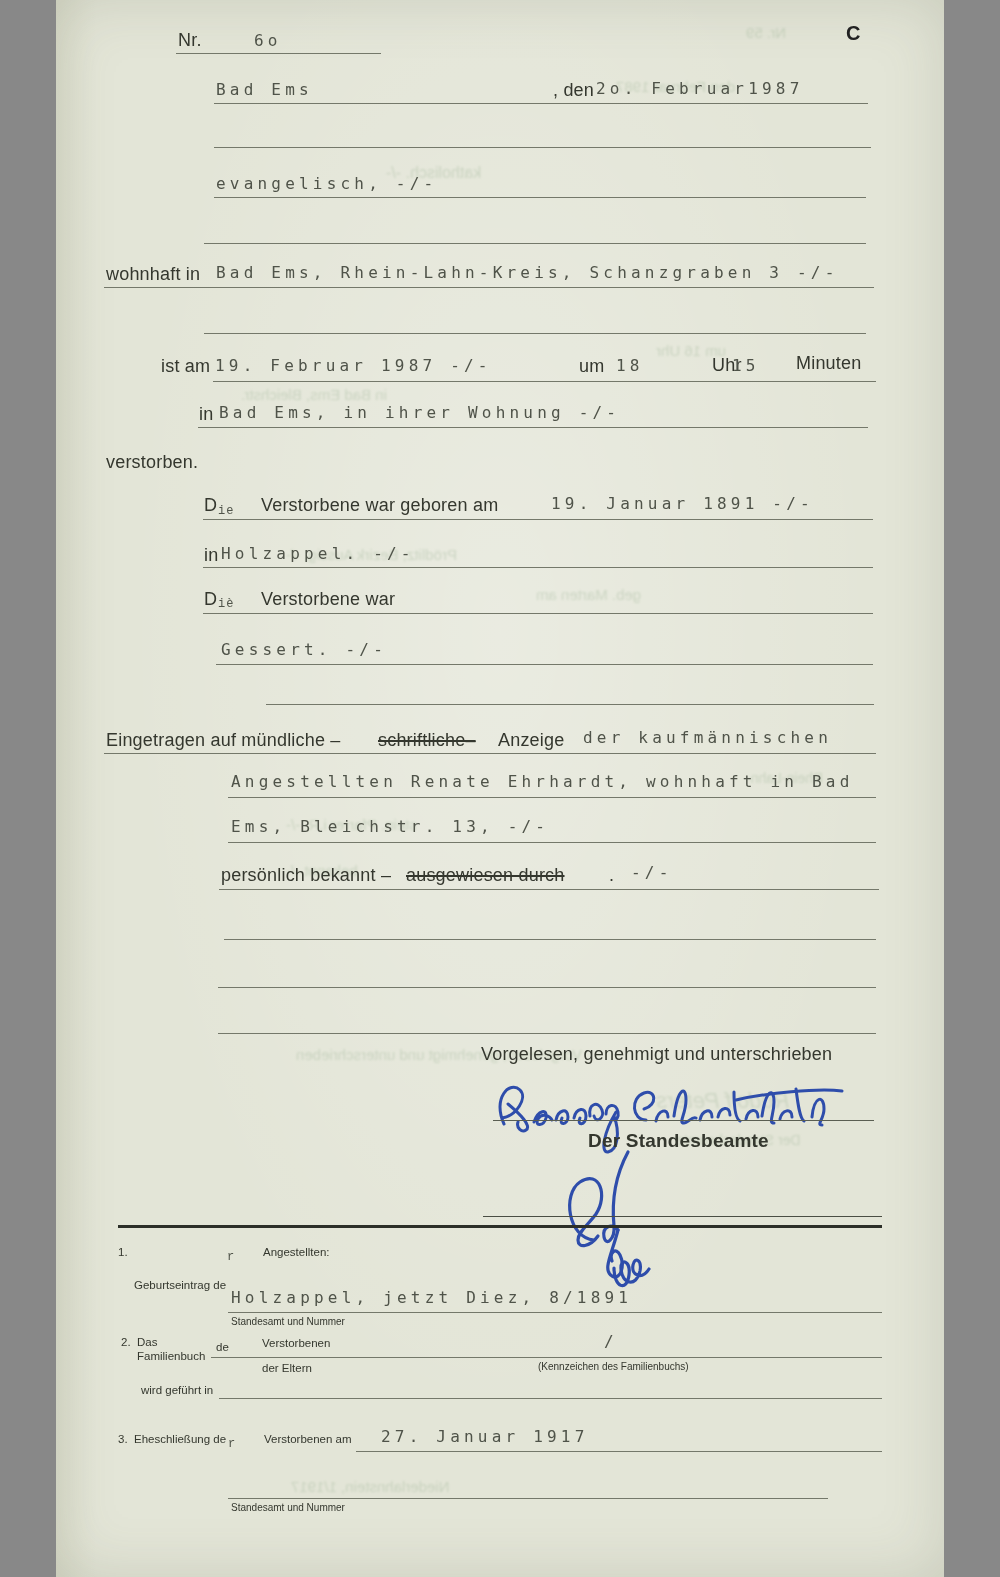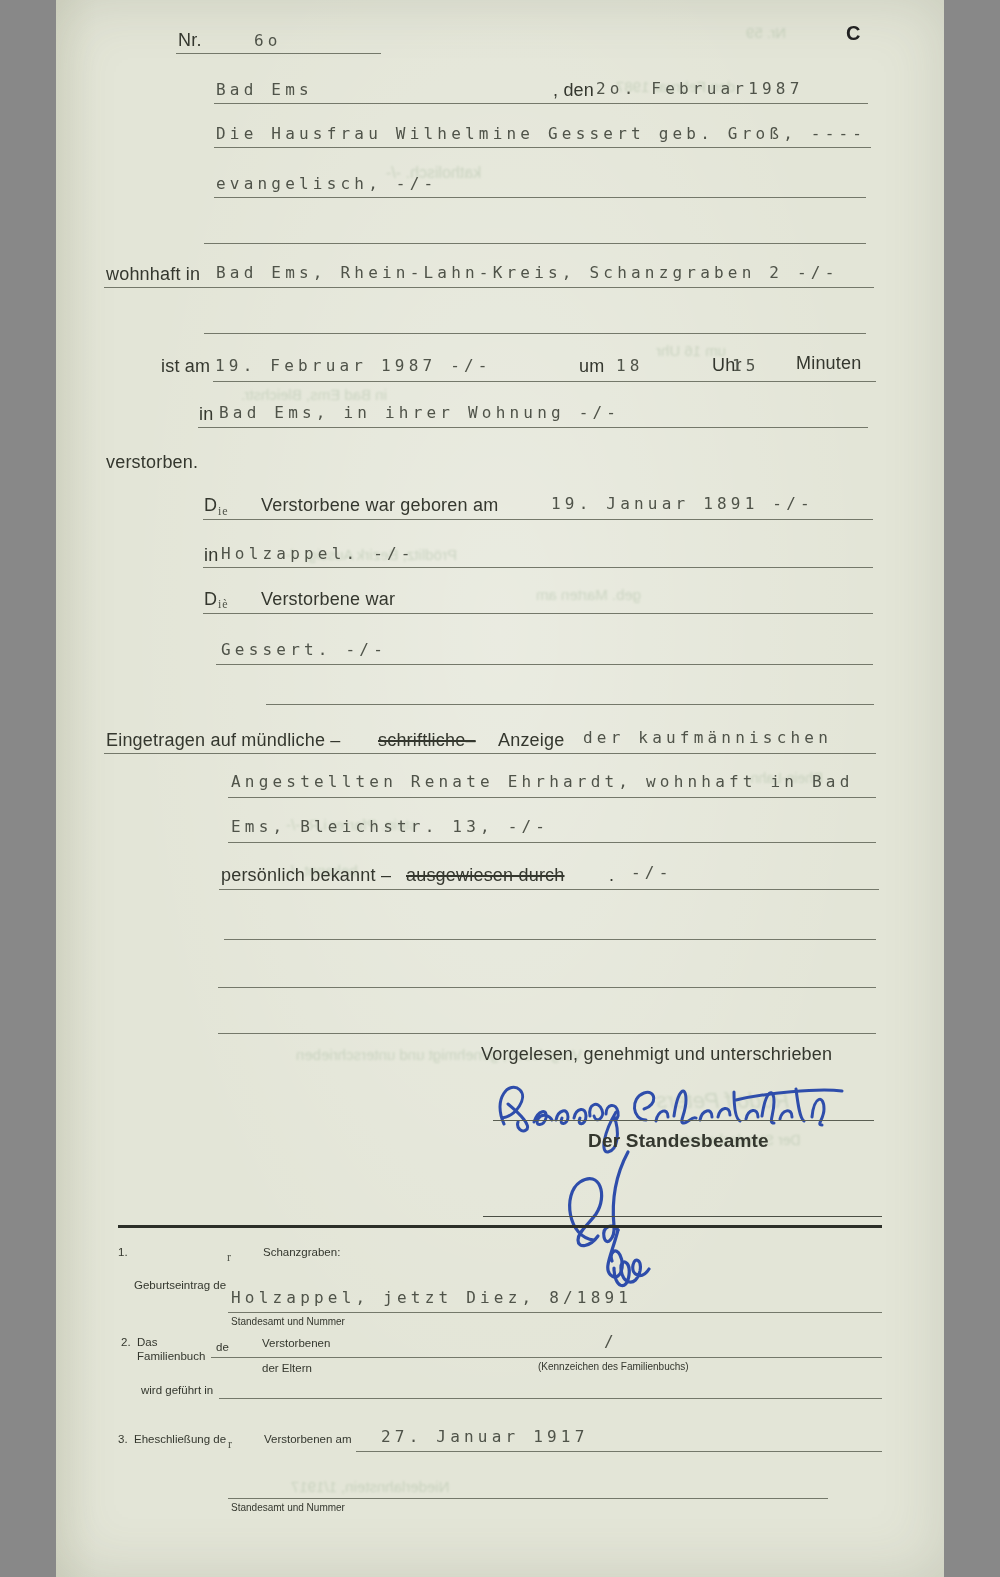--- a/index.html
+++ b/index.html
@@ -20,21 +20,21 @@
       var(--paper);
     overflow:hidden;
     font-family:"Liberation Sans", sans-serif;
     box-shadow:inset 0 0 60px rgba(90,95,70,.18);
   }
   .abs{position:absolute;white-space:nowrap;}
   .print{font-family:"Liberation Sans",sans-serif;font-size:18px;color:var(--print);letter-spacing:.2px;}
   .print-sm{font-family:"Liberation Sans",sans-serif;font-size:11.5px;color:var(--print);}
   .cap{font-family:"Liberation Sans",sans-serif;font-size:10px;color:var(--print);}
   .typed{font-family:"DejaVu Sans Mono",monospace;font-size:16px;color:var(--typed);letter-spacing:4.2px;}
-  .typed-sm{font-family:Liberation Serif, serif;font-size:12px;color:var(--typed);letter-spacing:1px;}
+  .typed-sm{font-family:Liberation Mono, monospace;font-size:12px;color:var(--typed);letter-spacing:1px;}
   .bold{font-weight:bold;}
   .rule{position:absolute;border-top:1.3px solid var(--rule);height:0;}
   .rule-dark{position:absolute;border-top:1.5px solid #4a4e44;height:0;}
   .rule-thick{position:absolute;border-top:3px solid #2c2f28;height:0;}
   .struck{text-decoration:line-through;text-decoration-thickness:1.6px;}
   .bleed{
     position:absolute;font-family:"Liberation Sans",sans-serif;color:var(--bleed);
     opacity:.38;filter:blur(1.1px);transform:scaleX(-1);white-space:nowrap;
   }
   .sig{position:absolute;}
@@ -63,29 +63,28 @@
   <div class="abs print" style="left:122px;top:30px">Nr.</div>
   <div class="abs typed" style="left:198px;top:31px">6o</div>
   <div class="rule" style="left:120px;top:53px;width:205px"></div>
   <div class="abs print bold" style="left:790px;top:22px;font-size:20px;color:#222">C</div>
 
   <div class="abs typed" style="left:160px;top:80px">Bad Ems</div>
   <div class="abs print" style="left:497px;top:80px">, den</div>
   <div class="abs typed" style="left:540px;top:79px">2o. Februar1987</div>
   <div class="rule" style="left:158px;top:103px;width:654px"></div>
 
-  <div class="abs typed" style="left:160px;top:124px">Die Hausfrau Wilhelmine Gessert geb. Groß, ----</div>
   <div class="rule" style="left:158px;top:147px;width:657px"></div>
   <div class="abs typed" style="left:160px;top:174px">evangelisch, -/-</div>
   <div class="rule" style="left:158px;top:197px;width:652px"></div>
 
   <div class="rule" style="left:148px;top:243px;width:662px"></div>
 
   <div class="abs print" style="left:50px;top:264px">wohnhaft in</div>
-  <div class="abs typed" style="left:160px;top:263px">Bad Ems, Rhein-Lahn-Kreis, Schanzgraben 2 -/-</div>
+  <div class="abs typed" style="left:160px;top:263px">Bad Ems, Rhein-Lahn-Kreis, Schanzgraben 3 -/-</div>
   <div class="rule" style="left:48px;top:287px;width:770px"></div>
 
   <div class="rule" style="left:148px;top:333px;width:662px"></div>
 
   <div class="abs print" style="left:105px;top:356px">ist am</div>
   <div class="abs typed" style="left:159px;top:356px">19. Februar 1987 -/-</div>
   <div class="abs print" style="left:523px;top:356px">um</div>
   <div class="abs typed" style="left:560px;top:356px">18</div>
   <div class="abs print" style="left:656px;top:355px">Uhr</div>
   <div class="abs typed" style="left:676px;top:356px">15</div>
@@ -167,21 +166,21 @@
       </g>
     </svg>
   </div>
 
   <div class="rule-dark" style="left:427px;top:1216px;width:399px"></div>
   <div class="rule-thick" style="left:62px;top:1225px;width:764px"></div>
 
   <div class="abs print-sm" style="left:62px;top:1246px">1.</div>
   <div class="abs print-sm" style="left:78px;top:1279px">Geburtseintrag de</div>
   <div class="abs typed-sm" style="left:171px;top:1250px">r</div>
-  <div class="abs print-sm" style="left:207px;top:1246px">Schanzgraben:</div>
+  <div class="abs print-sm" style="left:207px;top:1246px">Angestellten:</div>
   <div class="abs typed" style="left:175px;top:1288px">Holzappel, jetzt Diez, 8/1891</div>
   <div class="rule" style="left:172px;top:1312px;width:654px"></div>
   <div class="abs cap" style="left:175px;top:1316px">Standesamt und Nummer</div>
 
   <div class="abs print-sm" style="left:65px;top:1336px">2.</div>
   <div class="abs print-sm" style="left:81px;top:1336px">Das</div>
   <div class="abs print-sm" style="left:81px;top:1350px">Familienbuch</div>
   <div class="abs print-sm" style="left:160px;top:1341px">de</div>
   <div class="abs print-sm" style="left:206px;top:1337px">Verstorbenen</div>
   <div class="rule" style="left:155px;top:1357px;width:147px"></div>

